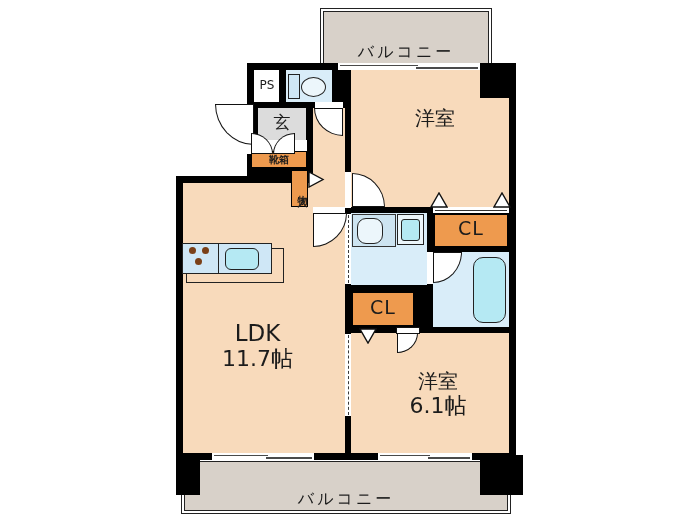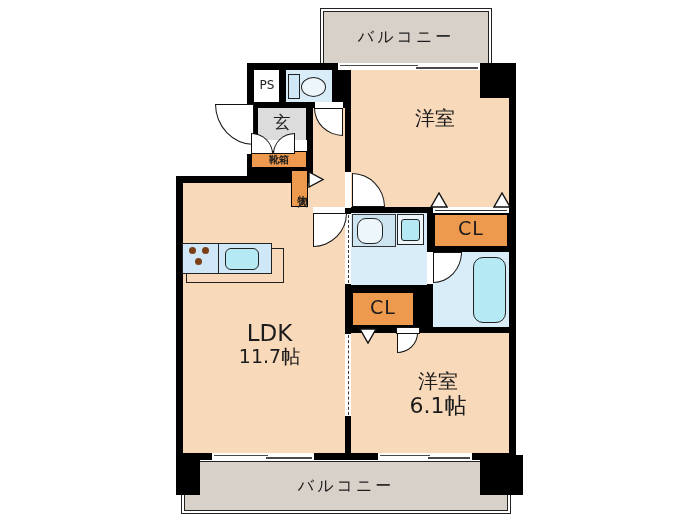--- a/index.html
+++ b/index.html
@@ -20,21 +20,21 @@
   .r-tl{border-radius:100% 0 0 0;}
   .r-tr{border-radius:0 100% 0 0;}
   
   .slide-v{position:absolute;background:#fff;}
   .slide-v:after{content:"";position:absolute;left:50%;top:1px;bottom:1px;border-left:1.5px dashed #3a3a3a;}
   .fold-h{position:absolute;background:#fff;}
   .fold-h:after{content:"";position:absolute;top:50%;left:2px;right:2px;border-top:1.5px solid #333;}
   .winline{position:absolute;background:#4a4a4a;height:1.5px;}
   .balc-outer{position:absolute;border:1.2px solid #222;background:#fff;}
   .balc-inner{position:absolute;inset:2px;border:1.2px solid #222;background:var(--balcony,#d8d1c9);
-              display:flex;align-items:center;justify-content:center;}
+              display:flex;align-items:flex-end;justify-content:center;}
   .balc-txt{font-size:16px;letter-spacing:3px;color:#1c1c1c;}
   svg{display:block;}
 </style>
 </head>
 <body>
 
 <div id="stage">
 
   <div class="balc-outer" style="left:320px;top:8px;width:170px;height:57px;">
     <div class="balc-inner">
@@ -137,23 +137,23 @@
   <div class="abs" style="left:473px;top:257px;width:33px;height:66px;background:var(--fixture,#b5e9f3);border:1.6px solid #222;border-radius:10px;"></div>
 
   <div class="lbl" style="left:254px;top:79px;width:26px;font-size:12px;">PS</div>
   <div class="lbl" style="left:258px;top:113px;width:48px;font-size:17px;">玄</div>
   <div class="lbl" style="left:251px;top:154px;width:56px;font-size:10px;font-weight:bold;">靴箱</div>
   <div class="lbl" style="left:292px;top:174px;width:16px;font-size:10px;font-weight:bold;writing-mode:vertical-rl;height:30px;letter-spacing:2px;">物入</div>
 
   <div class="lbl" style="left:360px;top:107px;width:150px;">
     <span style="font-size:20px;">洋室</span>
   </div>
-  <div class="lbl" style="left:192px;top:320px;width:155px;">
+  <div class="lbl" style="left:180px;top:320px;width:155px;">
     <span style="font-size:23px;">LDK</span>
-    <span class="sub" style="font-size:19px;">11.7帖</span>
+    <span class="sub" style="font-size:22px;">11.7帖</span>
   </div>
   <div class="lbl" style="left:363px;top:370px;width:150px;">
     <span style="font-size:20px;">洋室</span>
     <span class="sub" style="font-size:22px;">6.1帖</span>
   </div>
   <div class="lbl" style="left:433px;top:218px;width:76px;font-size:19px;letter-spacing:1px;">CL</div>
   <div class="lbl" style="left:351px;top:297px;width:64px;font-size:19px;letter-spacing:1px;">CL</div>
 
 </div>
 

